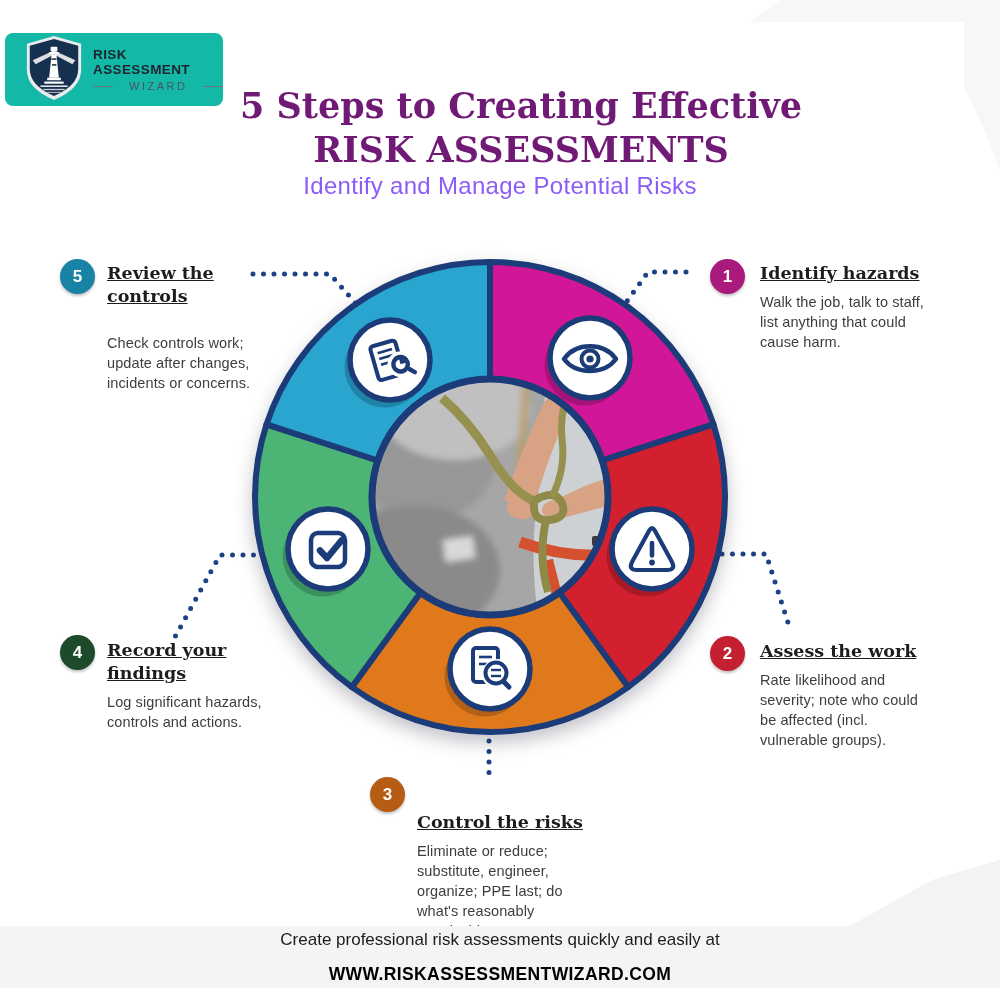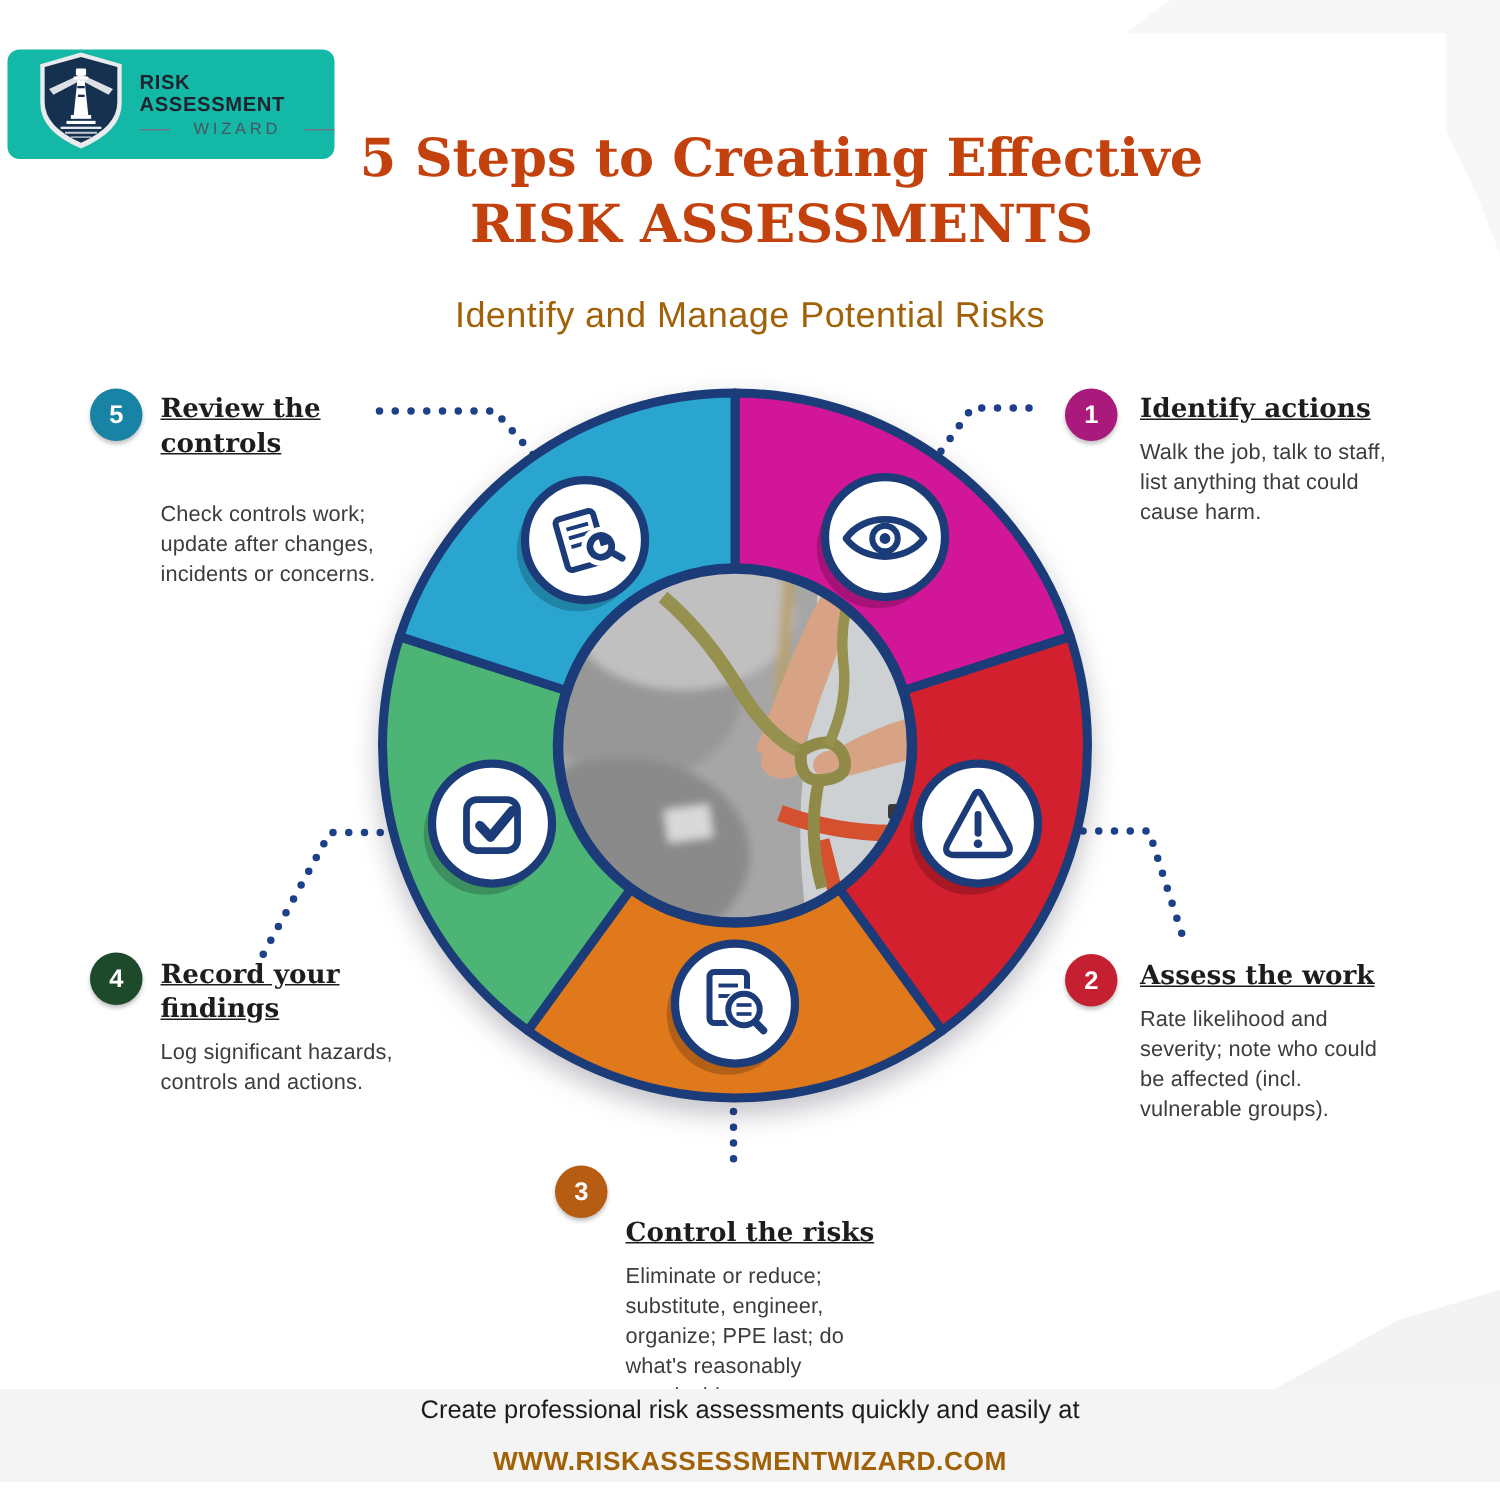--- a/index.html
+++ b/index.html
@@ -19,24 +19,24 @@
     background:#14b8a6;border-radius:8px;
     display:flex;align-items:center;gap:8px;padding-left:18px;box-sizing:border-box;
   }
   .wordmark .l1{font-size:13.5px;font-weight:bold;letter-spacing:.4px;color:#1d2430;}
   .wordmark .l2{display:flex;align-items:center;gap:16px;margin-top:3px;color:#4a5462;
     font-size:11px;letter-spacing:2.5px;}
   .rule{width:20px;height:0;border-top:1.6px solid #6b7585;}
 
   .header{position:absolute;left:0;top:84px;width:100%;text-align:center;}
   .title{
-    font-family:"DejaVu Serif", serif;font-weight:bold;color:#c2410c;
+    font-family:"DejaVu Serif", serif;font-weight:bold;color:#701a75;
     font-size:35px;line-height:44px;padding-left:42px;
   }
-  .subtitle{margin-top:25px;font-size:24px;color:#a16207;letter-spacing:.3px;font-weight:400;}
+  .subtitle{font-size:24px;color:#8b5cf6;letter-spacing:.3px;font-weight:400;}
 
   .wheel-svg{position:absolute;left:0;top:0;pointer-events:none;}
 
   .step{position:absolute;}
   .badge{
     position:absolute;width:35px;height:35px;border-radius:50%;
     display:flex;align-items:center;justify-content:center;
     color:#fff;font-weight:bold;font-size:17px;
     box-shadow:0 2px 3px rgba(0,0,0,.25);
   }
@@ -44,21 +44,21 @@
     font-family:"DejaVu Serif", serif;font-weight:bold;color:#1d1d1d;
     font-size:17.5px;line-height:23px;text-decoration:underline;
   }
   .step-body{margin-top:7px;font-size:14.5px;line-height:20px;color:#3d3d3d;letter-spacing:.1px;}
 
   .footer{
     position:absolute;left:0;top:926px;width:1000px;height:62px;background:#f4f4f5;
     display:flex;flex-direction:column;align-items:center;justify-content:center;gap:14px;
   }
   .footer .f1{font-size:17px;color:#1c1c1c;}
-  .footer .f2{font-size:17.5px;font-weight:bold;color:#a16207;letter-spacing:.4px;}
+  .footer .f2{font-size:17.5px;font-weight:bold;color:#000000;letter-spacing:.4px;}
 </style>
 </head>
 <body>
 
 <div class="deco deco-tr1"></div>
 <div class="deco deco-tr2"></div>
 <div class="deco deco-br"></div>
 
 <div class="logo-box">
   <span>
@@ -211,21 +211,21 @@
         <circle cx="9" cy="7" r="5" fill="#fff" stroke="none"></circle>
         <path d="M9 7 L14.5 7 A5.5 5.5 0 0 0 9 1.5 Z" fill="#1b3c78" stroke="none"></path>
         <line x1="16" y1="14" x2="20.5" y2="18.5" stroke-width="4.5" stroke-linecap="round"></line>
       </g>
     </g>
   </g>
 </svg>
 
 <div class="badge" style="left: 710px; top: 259px; background-color: rgb(169, 26, 124);">1</div>
 <div class="step" style="left:760px;top:262px;width:175px">
-  <div class="step-title">Identify actions</div>
+  <div class="step-title">Identify hazards</div>
   <div class="step-body">Walk the job, talk to staff, list anything that could cause harm.</div>
 </div>
 
 <div class="badge" style="left: 710px; top: 636px; background-color: rgb(196, 32, 49);">2</div>
 <div class="step" style="left:760px;top:640px;width:178px">
   <div class="step-title">Assess the work</div>
   <div class="step-body">Rate likelihood and severity; note who could be affected (incl. vulnerable groups).</div>
 </div>
 
 <div class="badge" style="left: 370px; top: 777px; background-color: rgb(182, 92, 19);">3</div>

